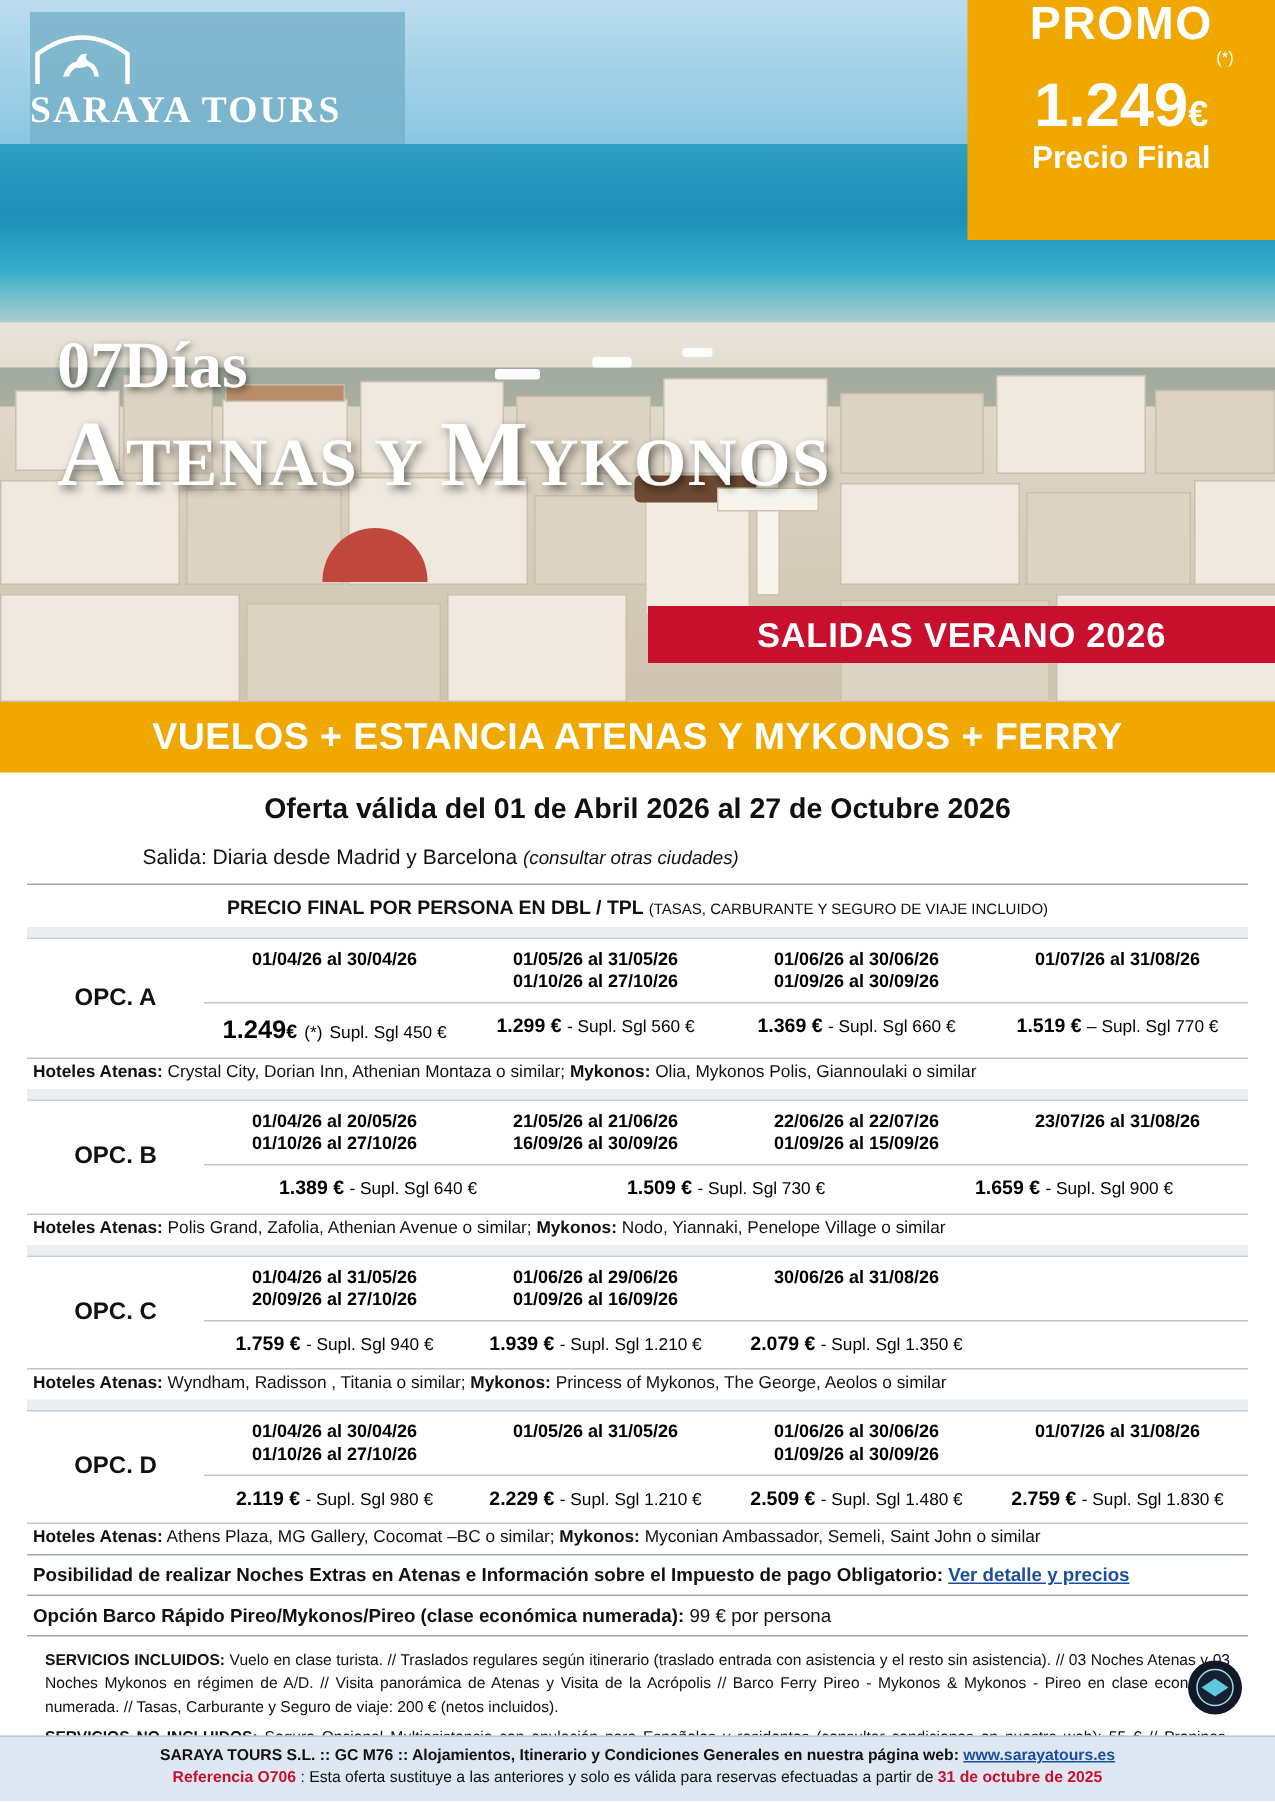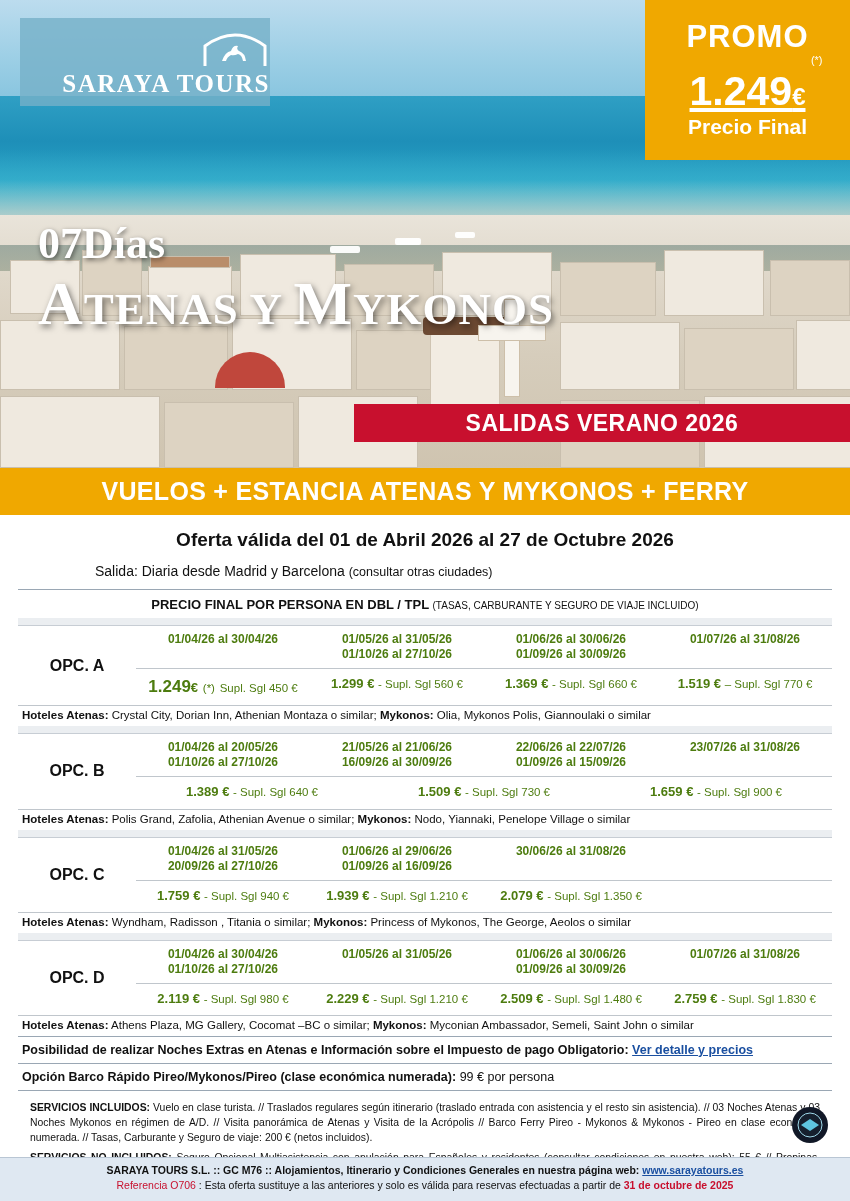--- a/index.html
+++ b/index.html
@@ -84,81 +84,81 @@
   .dome {
     position:absolute; left:215px; top:352px; width:70px; height:36px;
     background:#c0473c; border-radius:36px 36px 0 0;
   }
   .boat {
     position:absolute; background:#ffffff; border-radius:2px; opacity:.95;
   }
 
   
   .logo-box {
-    position:absolute; left:20px; top:18px; width:250px; height:88px;
+    position:absolute; left:20px; top:8px; width:250px; height:88px;
     background: rgba(118,176,200,.80);
-    display:flex; flex-direction:column; align-items:flex-end; justify-content:flex-end;
+    display:flex; flex-direction:column; align-items:flex-start; justify-content:flex-end;
     padding-bottom:8px;
   }
   .logo-mark { width:70px; height:38px; position:relative; margin-bottom:2px;}
   .logo-title {
     color:#ffffff; font-size:25px; font-weight:bold; letter-spacing:1.5px;
     font-family:"Liberation Serif", serif;
   }
 
   
   .promo {
     position:absolute; right:0; top:0; width:205px; height:160px;
     background:#f0a800;
-    display:flex; flex-direction:column; align-items:center; justify-content:center;
+    display:flex; flex-direction:column; align-items:center; justify-content:flex-start;
     color:#ffffff; text-align:center;
   }
   .promo-title { font-size:31px; font-weight:bold; letter-spacing:1px; line-height:1; }
-  .promo-price { font-size:41px; font-weight:bold; line-height:1.05; margin-top:4px;text-decoration:underline; }
+  .promo-price { font-size:41px; font-weight:bold; line-height:1.05; margin-top:4px; }
   .promo-price .cur { font-size:24px; }
   .promo-ast { font-size:11px; display:block; text-align:right; width:150px; margin-top:2px;}
   .promo-final { font-size:21px; font-weight:bold; margin-top:2px;}
 
   .hero-days {
     position:absolute; left:38px; top:218px;
     color:#ffffff; font-size:44px; font-weight:bold;
     text-shadow:1px 2px 5px rgba(0,0,0,.55);
     font-family:"Liberation Serif", serif;
   }
   .hero-title {
     position:absolute; left:38px; top:268px;
     color:#ffffff; font-size:62px; font-weight:bold; letter-spacing:1px;
     text-shadow:2px 3px 6px rgba(0,0,0,.55);
     font-family:"Liberation Serif", serif;
   }
   .hero-title .sm { font-size:45px; }
 
   .salidas {
-    position:absolute; right:0; top:404px; width:496px; height:38px;
+    position:absolute; right:0; top:404px; width:418px; height:38px;
     background:#c8102e; color:#fff;
     display:flex; align-items:center; justify-content:center;
     font-size:23px; font-weight:bold; letter-spacing:.5px;
   }
 
   .yellow-band {
     width:850px; height:47px; background:#f0a800;
     display:flex; align-items:center; justify-content:center;
     color:#ffffff; font-size:25px; font-weight:bold; letter-spacing:.3px;
   }
 
   
   .offer-line {
     text-align:center; font-size:19px; font-weight:bold; color:#111;
     margin-top:14px;
   }
   .salida-line {
     text-align:left; font-size:14px; color:#111; margin-top:12px; padding-left:95px;
   }
   .salida-line b { font-weight:normal; }
-  .salida-line .small { font-size:12.5px; }
+  .salida-line .small { font-size:12.5px;font-style:italic; }
 
   .content { padding: 0 18px; }
 
   .price-head {
     text-align:center; font-size:13px; font-weight:bold; color:#111;
     border-top:1px solid #9aa7b4;
     padding:7px 0 6px;
     margin-top:10px;
   }
   .price-head .norm { font-weight:normal; font-size:10px;}
@@ -167,21 +167,21 @@
 
   .opt-row { display:flex; align-items:stretch; }
   .opt-name {
     width:118px; min-width:118px; display:flex; align-items:center; justify-content:center;
     font-size:16px; font-weight:bold; color:#111;
   }
   .opt-cols { flex:1; }
   .dates-row { display:flex; border-bottom:1px solid #c0c6cc; }
   .prices-row { display:flex; }
   .cell {
-    flex:1; text-align:center; padding:6px 2px; font-size:12px; font-weight:bold; color:#4d7c0f;
+    flex:1; text-align:center; padding:6px 2px; font-size:12px; font-weight:bold; color:#000000;
     line-height:1.25;
   }
   .prices-row .cell { font-weight:bold; font-size:13px; padding:7px 2px 8px;}
   .prices-row .cell .supl { font-weight:normal; font-size:11.5px; }
   .prices-row .cell.big { font-size:17px; }
   .prices-row .cell.big .eur { font-size:13px; }
   .hoteles {
     font-size:11.5px; color:#111; padding:3px 0 5px 4px;
     border-top:1px solid #c0c6cc;
   }
@@ -203,21 +203,21 @@
   .legal b { font-weight:bold; }
 
   .footer {
     position:absolute; left:0; bottom:0; width:850px; height:44px;
     background:#dfe8f2; border-top:1px solid #b9c6d4;
     text-align:center; padding-top:6px;
   }
   .footer-l1 { font-size:10.5px; font-weight:bold; color:#111; }
   .footer-l1 a { color:#1a4fa0; text-decoration:underline; }
   .footer-l2 { font-size:10.5px; color:#111; margin-top:3px;}
-  .footer-l2 .ref { color:#c8102e; font-weight:normal;}
+  .footer-l2 .ref { color:#c8102e; font-weight:bold;}
   .footer-l2 .dt { color:#c8102e; font-weight:bold;}
 
   .round-logo {
     position:absolute; right:22px; bottom:58px; width:36px; height:36px;
     border-radius:50%; background:#111827;
     display:flex; align-items:center; justify-content:center;
   }
 </style>
 </head>
 <body>

